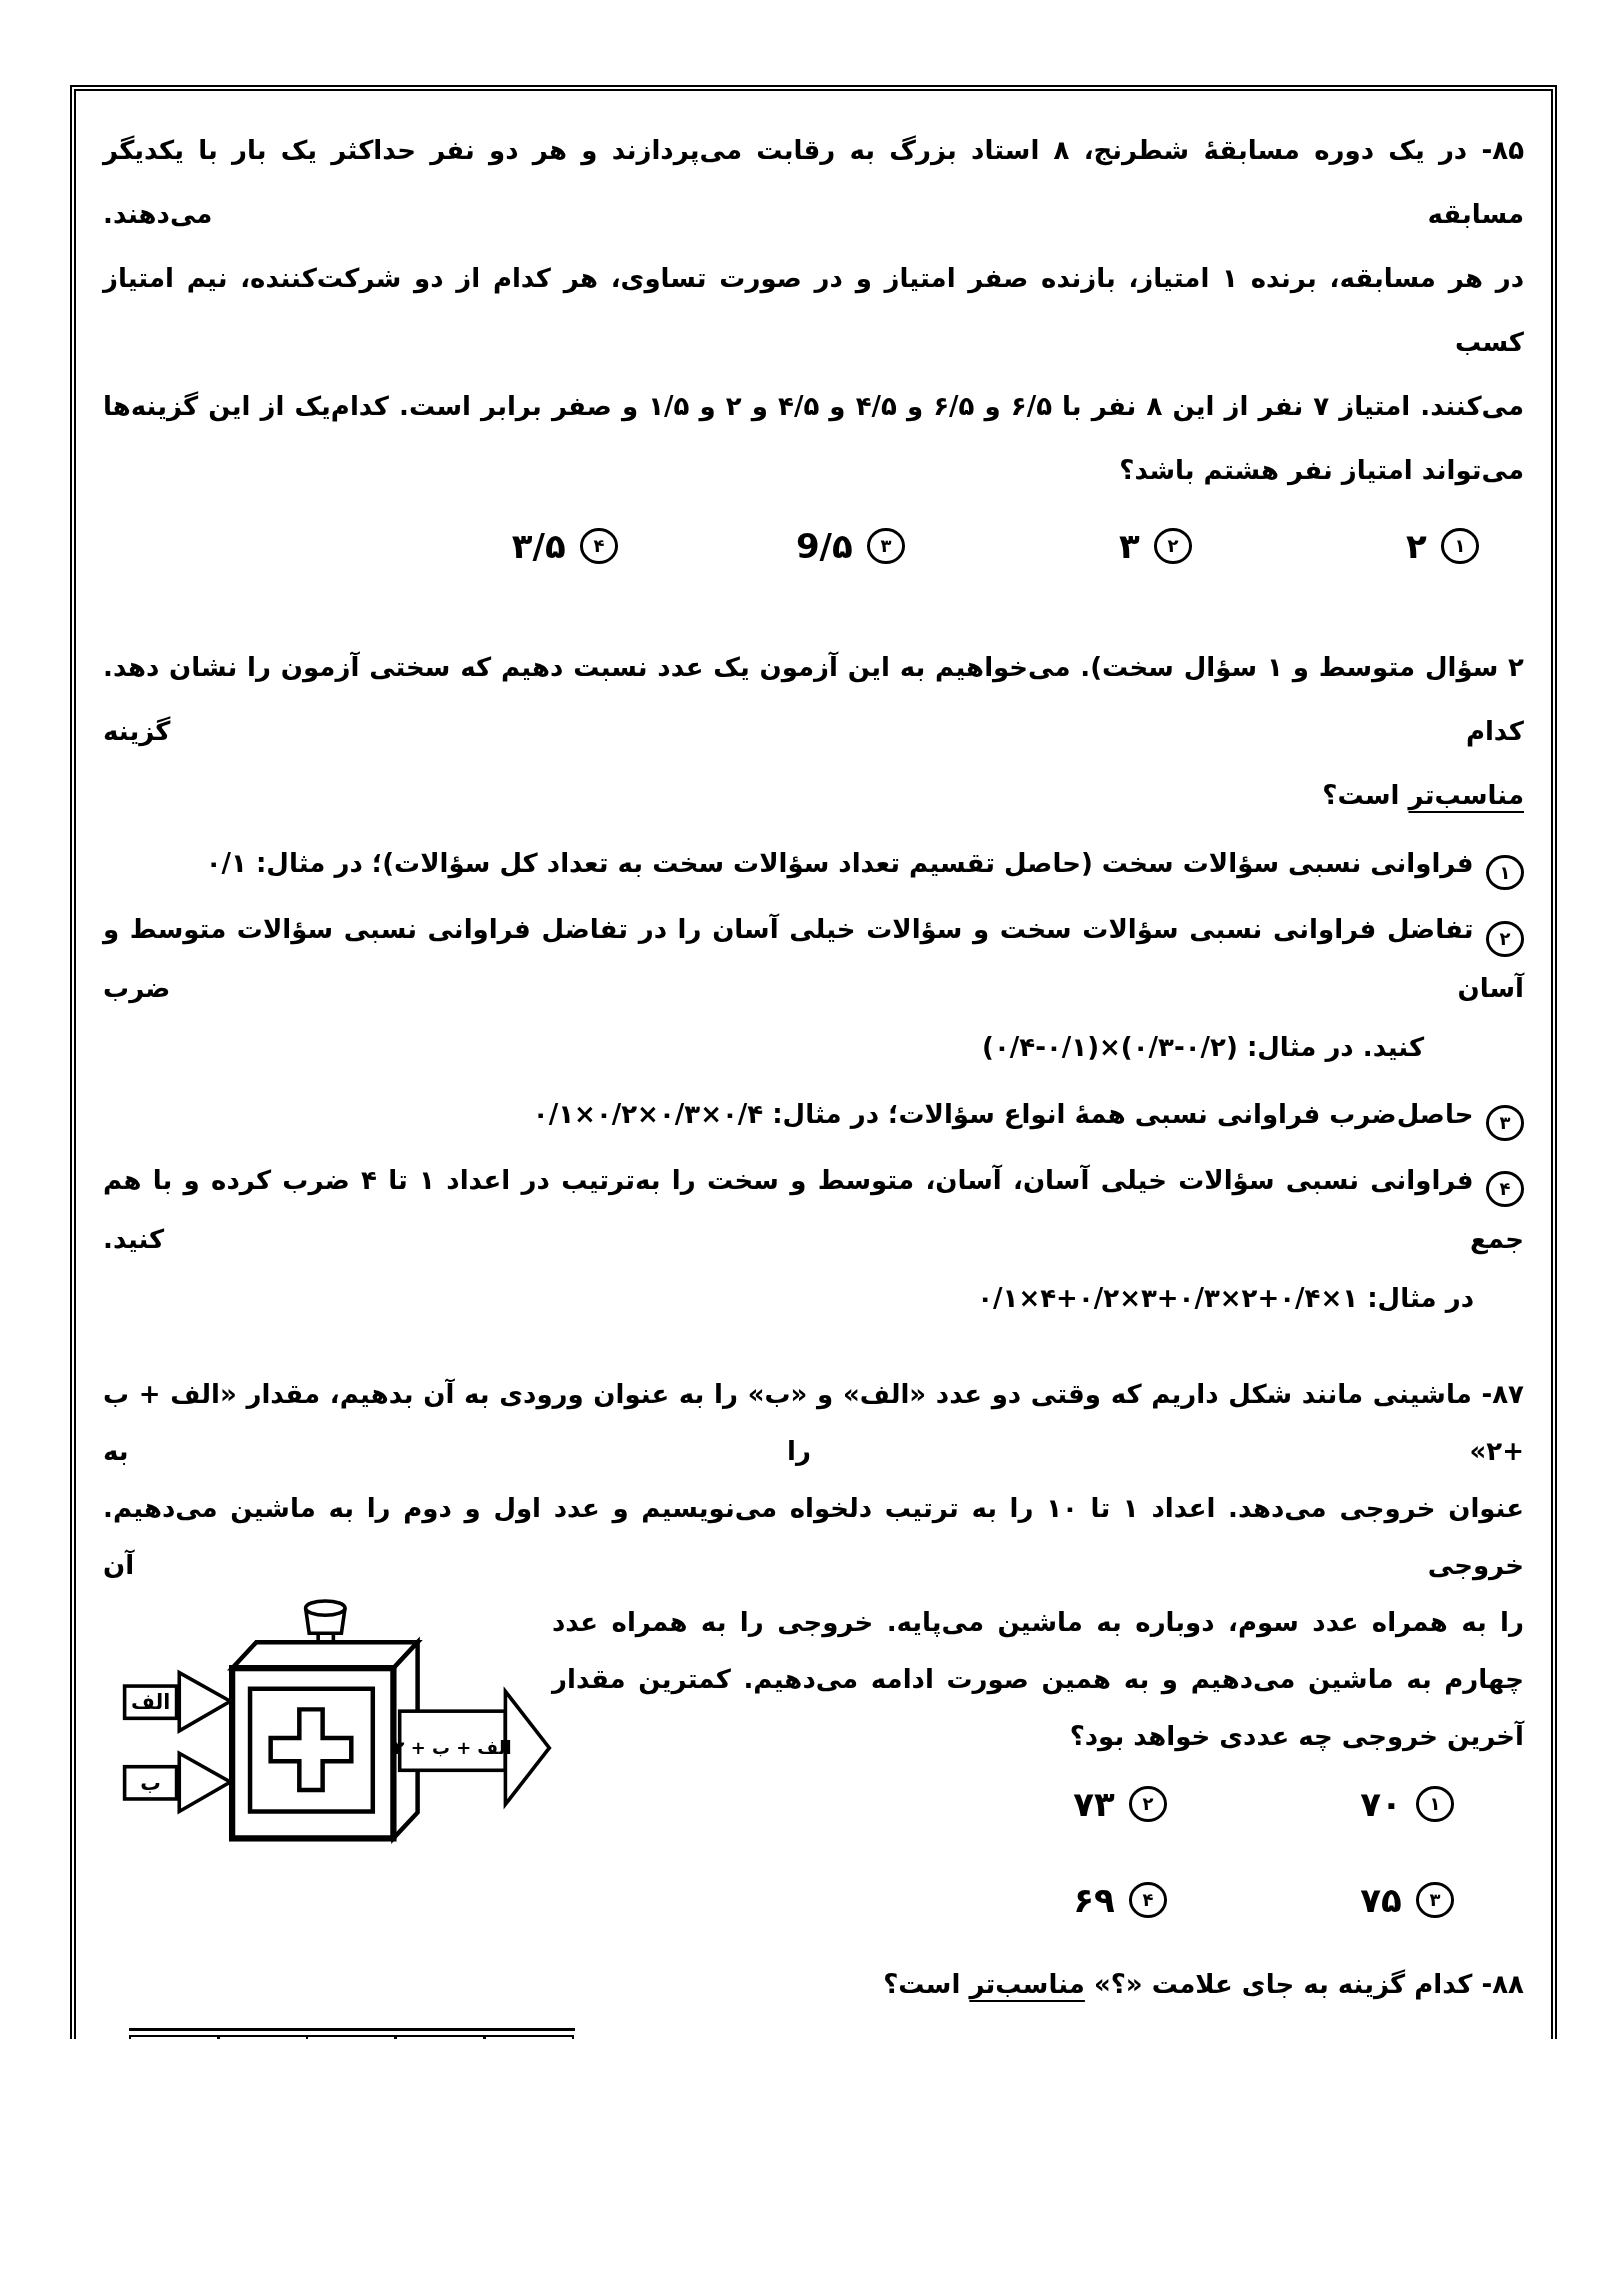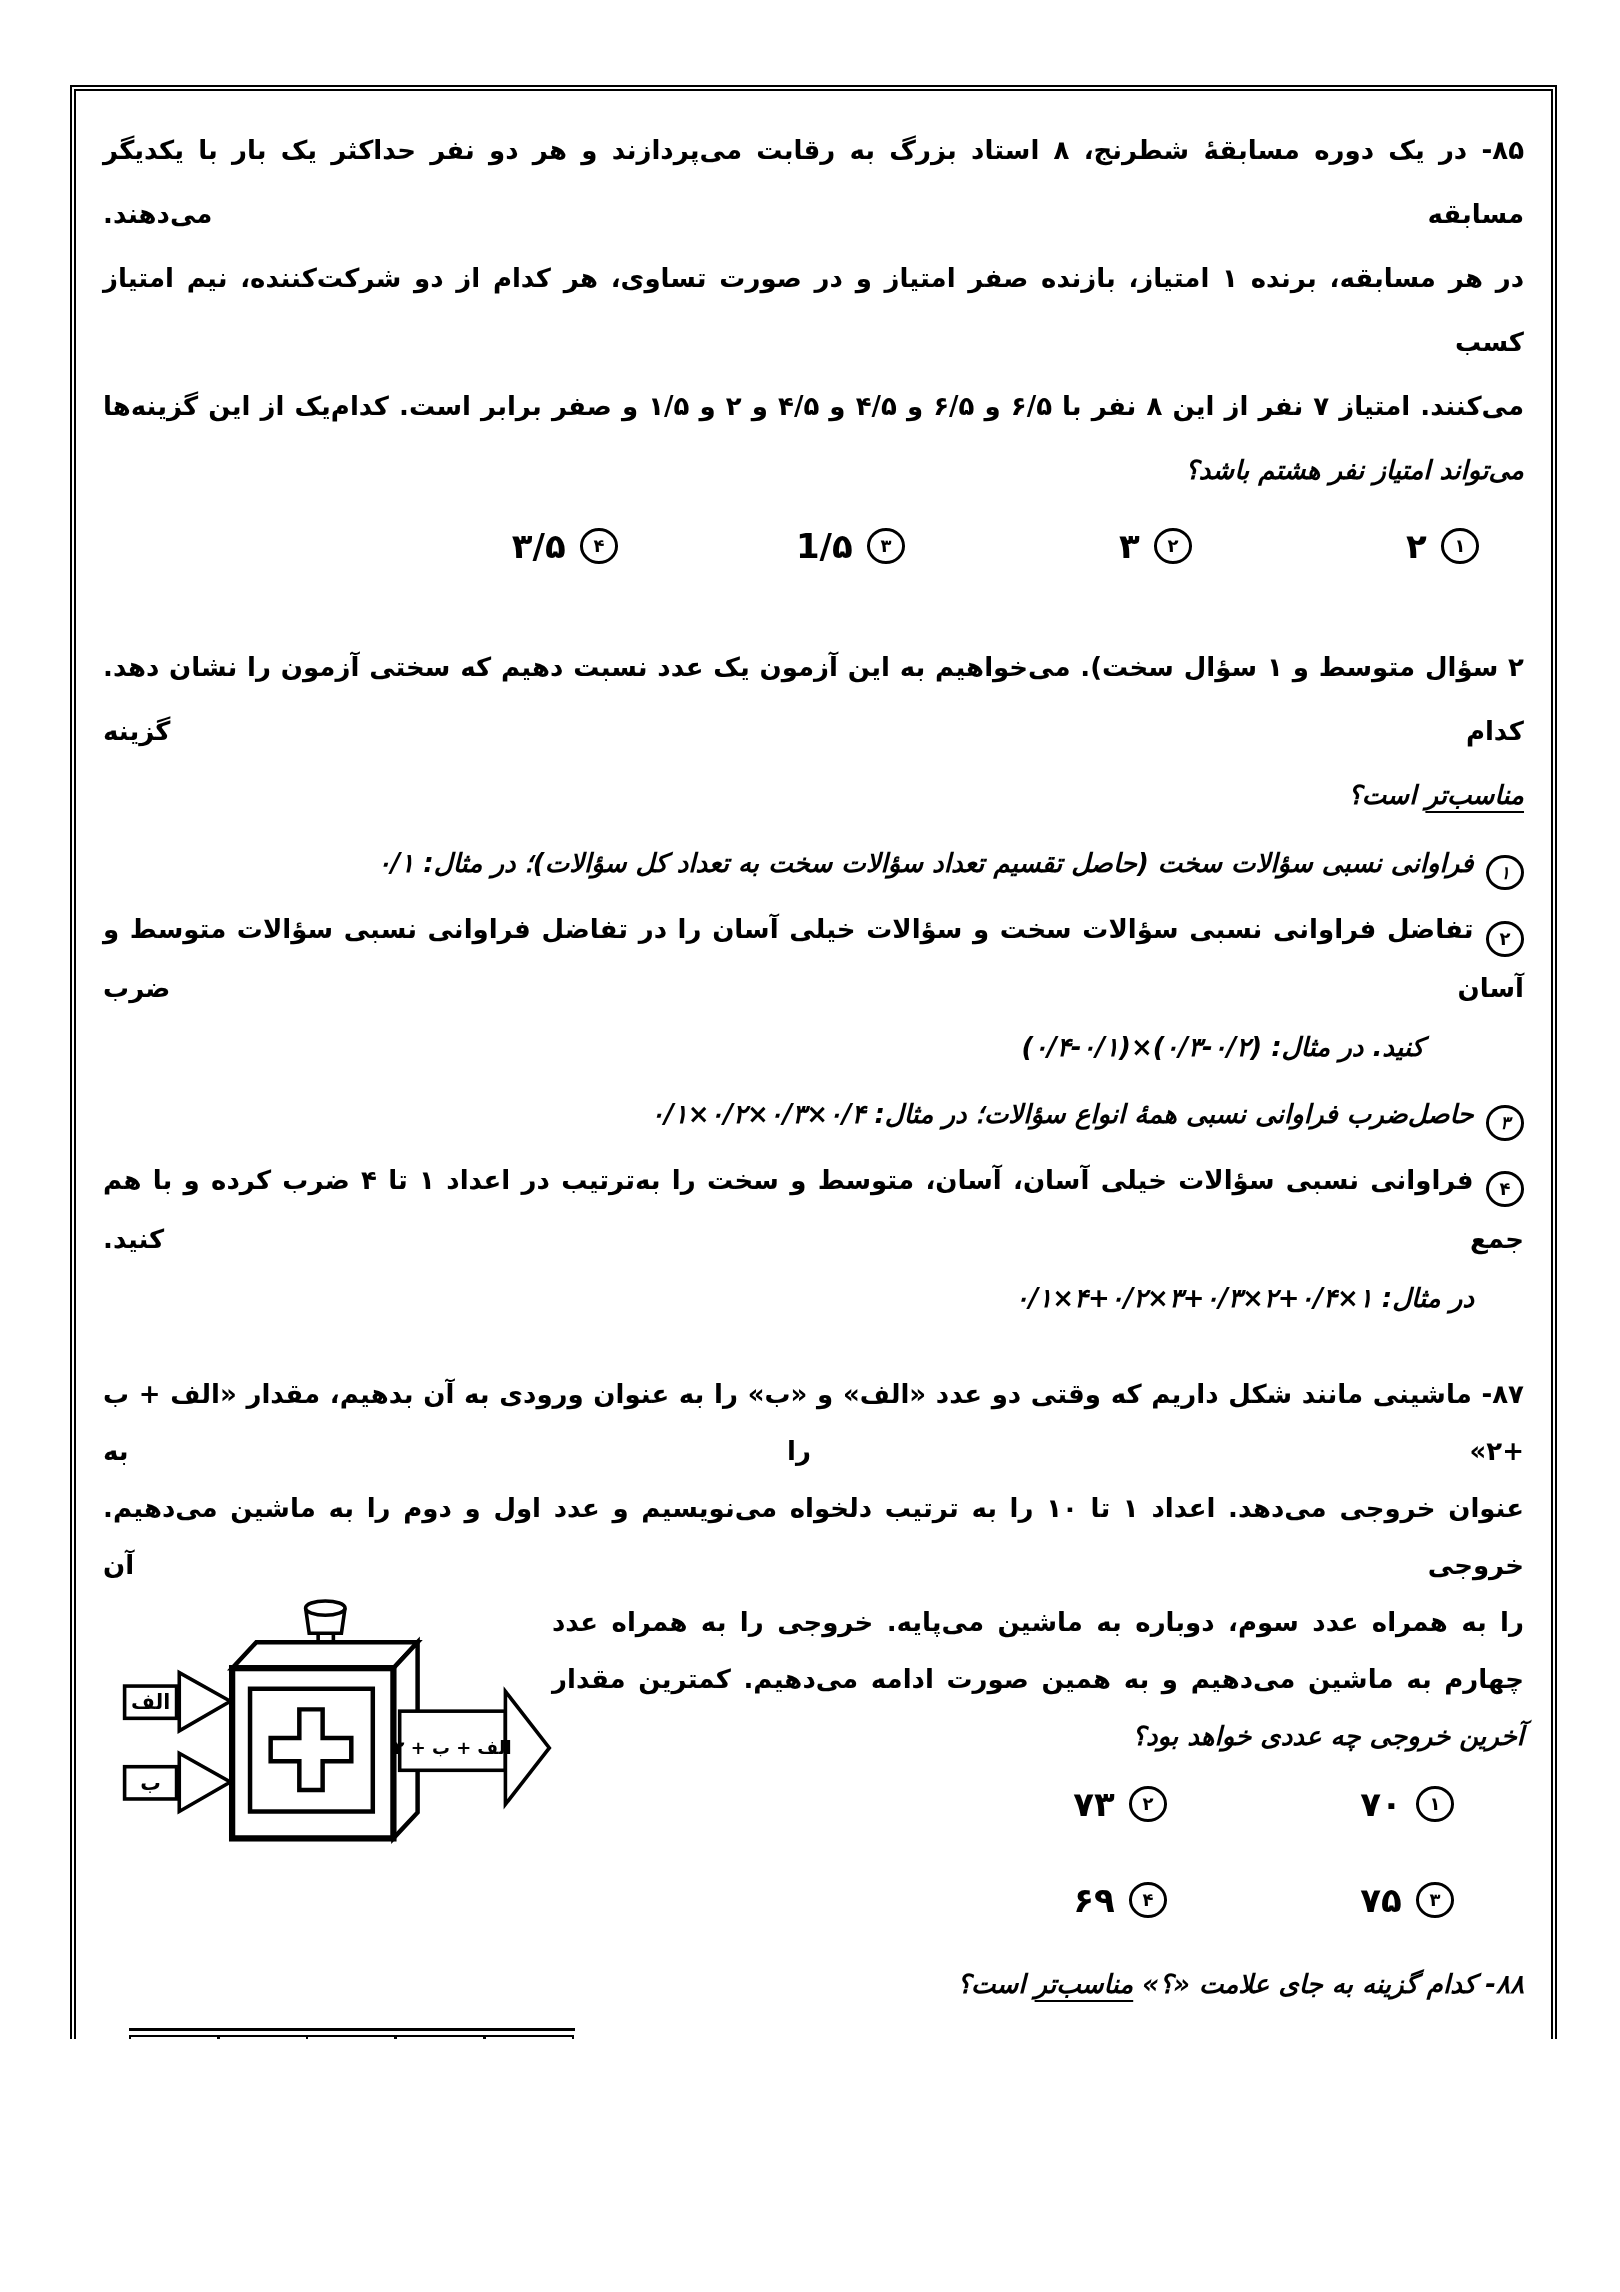--- a/index.html
+++ b/index.html
@@ -6,21 +6,21 @@
   #page{position:relative;width:1620px;height:2039px;background:#ffffff;
         font-family:"DejaVu Sans",sans-serif;font-weight:700;color:#000;overflow:hidden;}
   .frame{position:absolute;left:70px;top:85px;width:1487px;height:2127px;
          border:6.3px double #000;box-sizing:border-box;padding:23px 27px 0 27px;
          direction:rtl;overflow:hidden;}
   .sec{font-size:26px;}
   .lh72{line-height:64px;}
   .lh66{line-height:59px;}
   .lh64{line-height:57px;}
   .jl{text-align:justify;text-align-last:justify;}
-  .nl{text-align:right;font-style:italic;}
+  .nl{text-align:right;}
   .ul{text-decoration:underline;text-underline-offset:7.2px;text-decoration-thickness:2.2px;}
   .ltr{direction:ltr;unicode-bidi:isolate;}
   
   .circ{display:inline-flex;align-items:center;justify-content:center;flex:none;
         width:32px;height:29.6px;border:3.1px solid #000;border-radius:50%;
         font-size:18px;line-height:1;font-weight:700;}
   .inline-circ{vertical-align:-6.3px;margin-left:12.5px;}
   
   .opts4{margin-top:12.5px;display:grid;grid-template-columns:repeat(4,287px);padding-left:0;padding-right:45px;}
   .opts2{display:grid;grid-template-columns:repeat(2,287px);padding-right:70px;}
@@ -72,21 +72,21 @@
         <div class="opt-item">
           <span class="circ">۱</span>
           <span class="oval">۲</span>
         </div>
         <div class="opt-item">
           <span class="circ">۲</span>
           <span class="oval">۳</span>
         </div>
         <div class="opt-item">
           <span class="circ">۳</span>
-          <span class="oval">1/۵</span>
+          <span class="oval">9/۵</span>
         </div>
         <div class="opt-item">
           <span class="circ">۴</span>
           <span class="oval">۳/۵</span>
         </div>
       </div>
     </section>
 
     <section class="sec sec86 lh72">
       <div class="jl"><span>۲ سؤال متوسط و ۱ سؤال سخت). می‌خواهیم به این آزمون یک عدد نسبت دهیم که سختی آزمون را نشان دهد. کدام گزینه</span></div>

